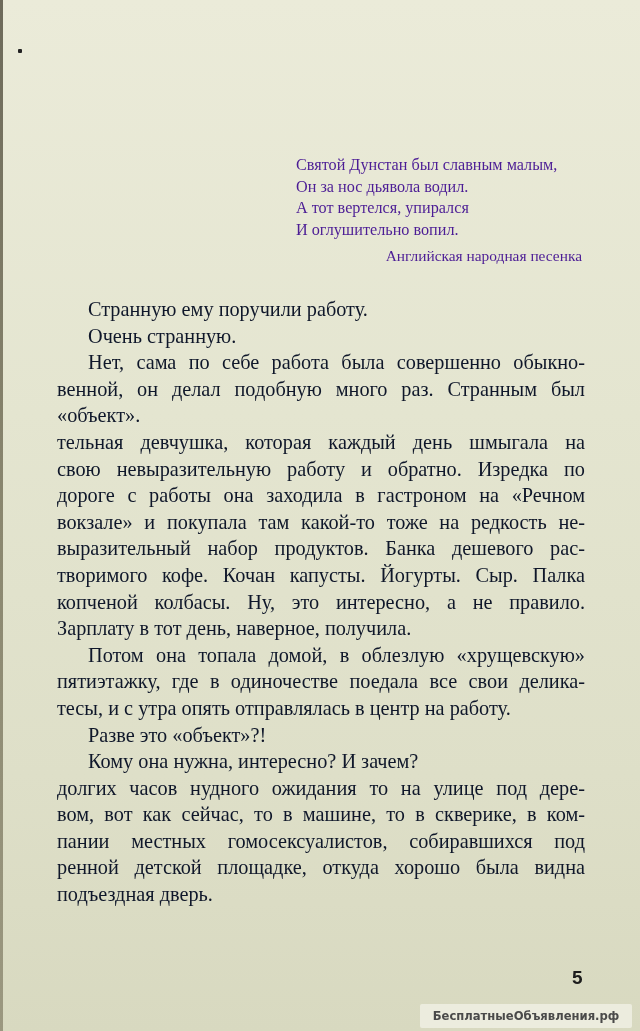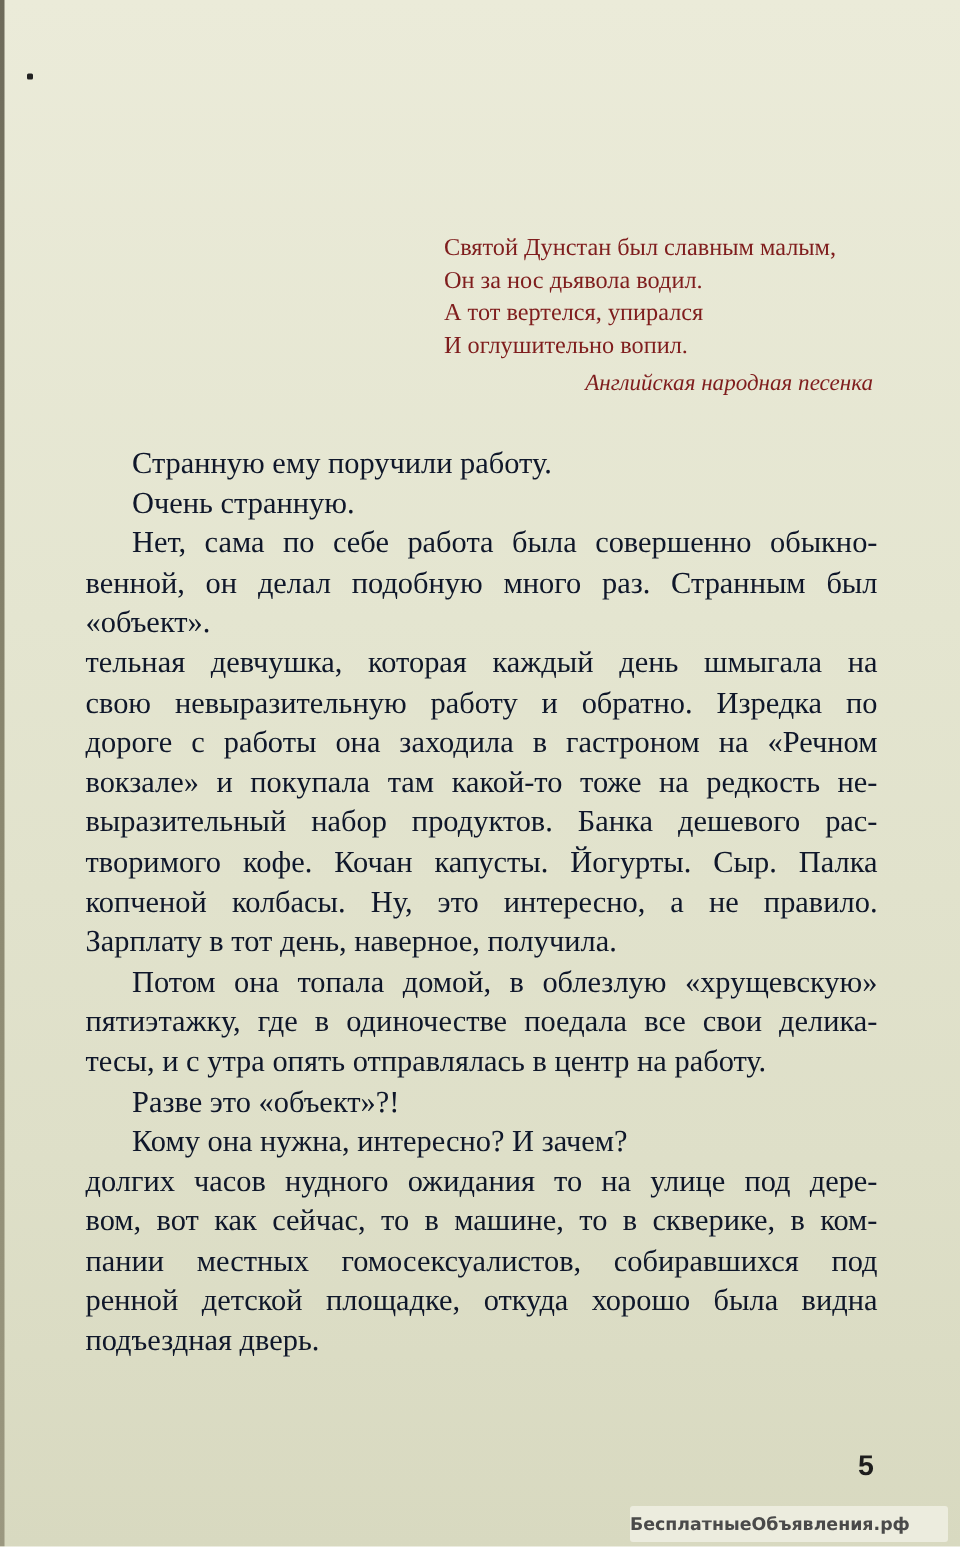--- a/index.html
+++ b/index.html
@@ -11,42 +11,42 @@
   }
   .page-edge {
     position:absolute; left:0; top:0; width:3px; height:1031px;
     background: linear-gradient(180deg,#6d6a5a,#8a876f 50%,#9b9880);
   }
   .dot {
     position:absolute; left:18px; top:49px; width:4px; height:4px; background:#222; border-radius:1px;
   }
   .epigraph {
     position:absolute; left:296px; top:155px; width:286px;
-    font-size:16.2px; line-height:21.6px; color:#7f1d1d;
+    font-size:16.2px; line-height:21.6px; color:#4c1d95;
   }
   .epigraph .line { display:block; white-space:nowrap; }
   .epigraph .source {
-    display:block; text-align:right; font-style:italic; margin-top:4px; font-size:15.4px;
+    display:block; text-align:right; margin-top:4px; font-size:15.4px;
   }
   .body-text {
     position:absolute; left:57px; top:296px; width:528px;
     font-size:20.3px; line-height:26.6px; color:#0f172a;
   }
   .body-text .ln { display:block; white-space:nowrap; text-align:justify; text-align-last:justify; height:26.6px; }
   .body-text .ln.indent { padding-left:31px; }
   .body-text .ln.last { text-align-last:left; }
   .page-number {
     position:absolute; left:572px; top:967px;
     font-family:"Liberation Sans","DejaVu Sans",sans-serif; font-weight:bold; font-size:19px; color:#1d1d1d;
   }
   .watermark {
     position:absolute; left:420px; top:1004px; width:212px; height:24px;
     background:#ececde; border-radius:2px;
     font-family:"DejaVu Sans","Liberation Sans",sans-serif; font-weight:bold;
-    font-size:11.6px; line-height:24px; text-align:left; color:#4a4a4a;
+    font-size:11.6px; line-height:24px; text-align:center; color:#4a4a4a;
   }
 </style>
 </head>
 <body>
 
 <div class="page-edge"></div>
 <div class="dot"></div>
 
 <div class="epigraph">
   <span class="line">Святой Дунстан был славным малым,</span>

